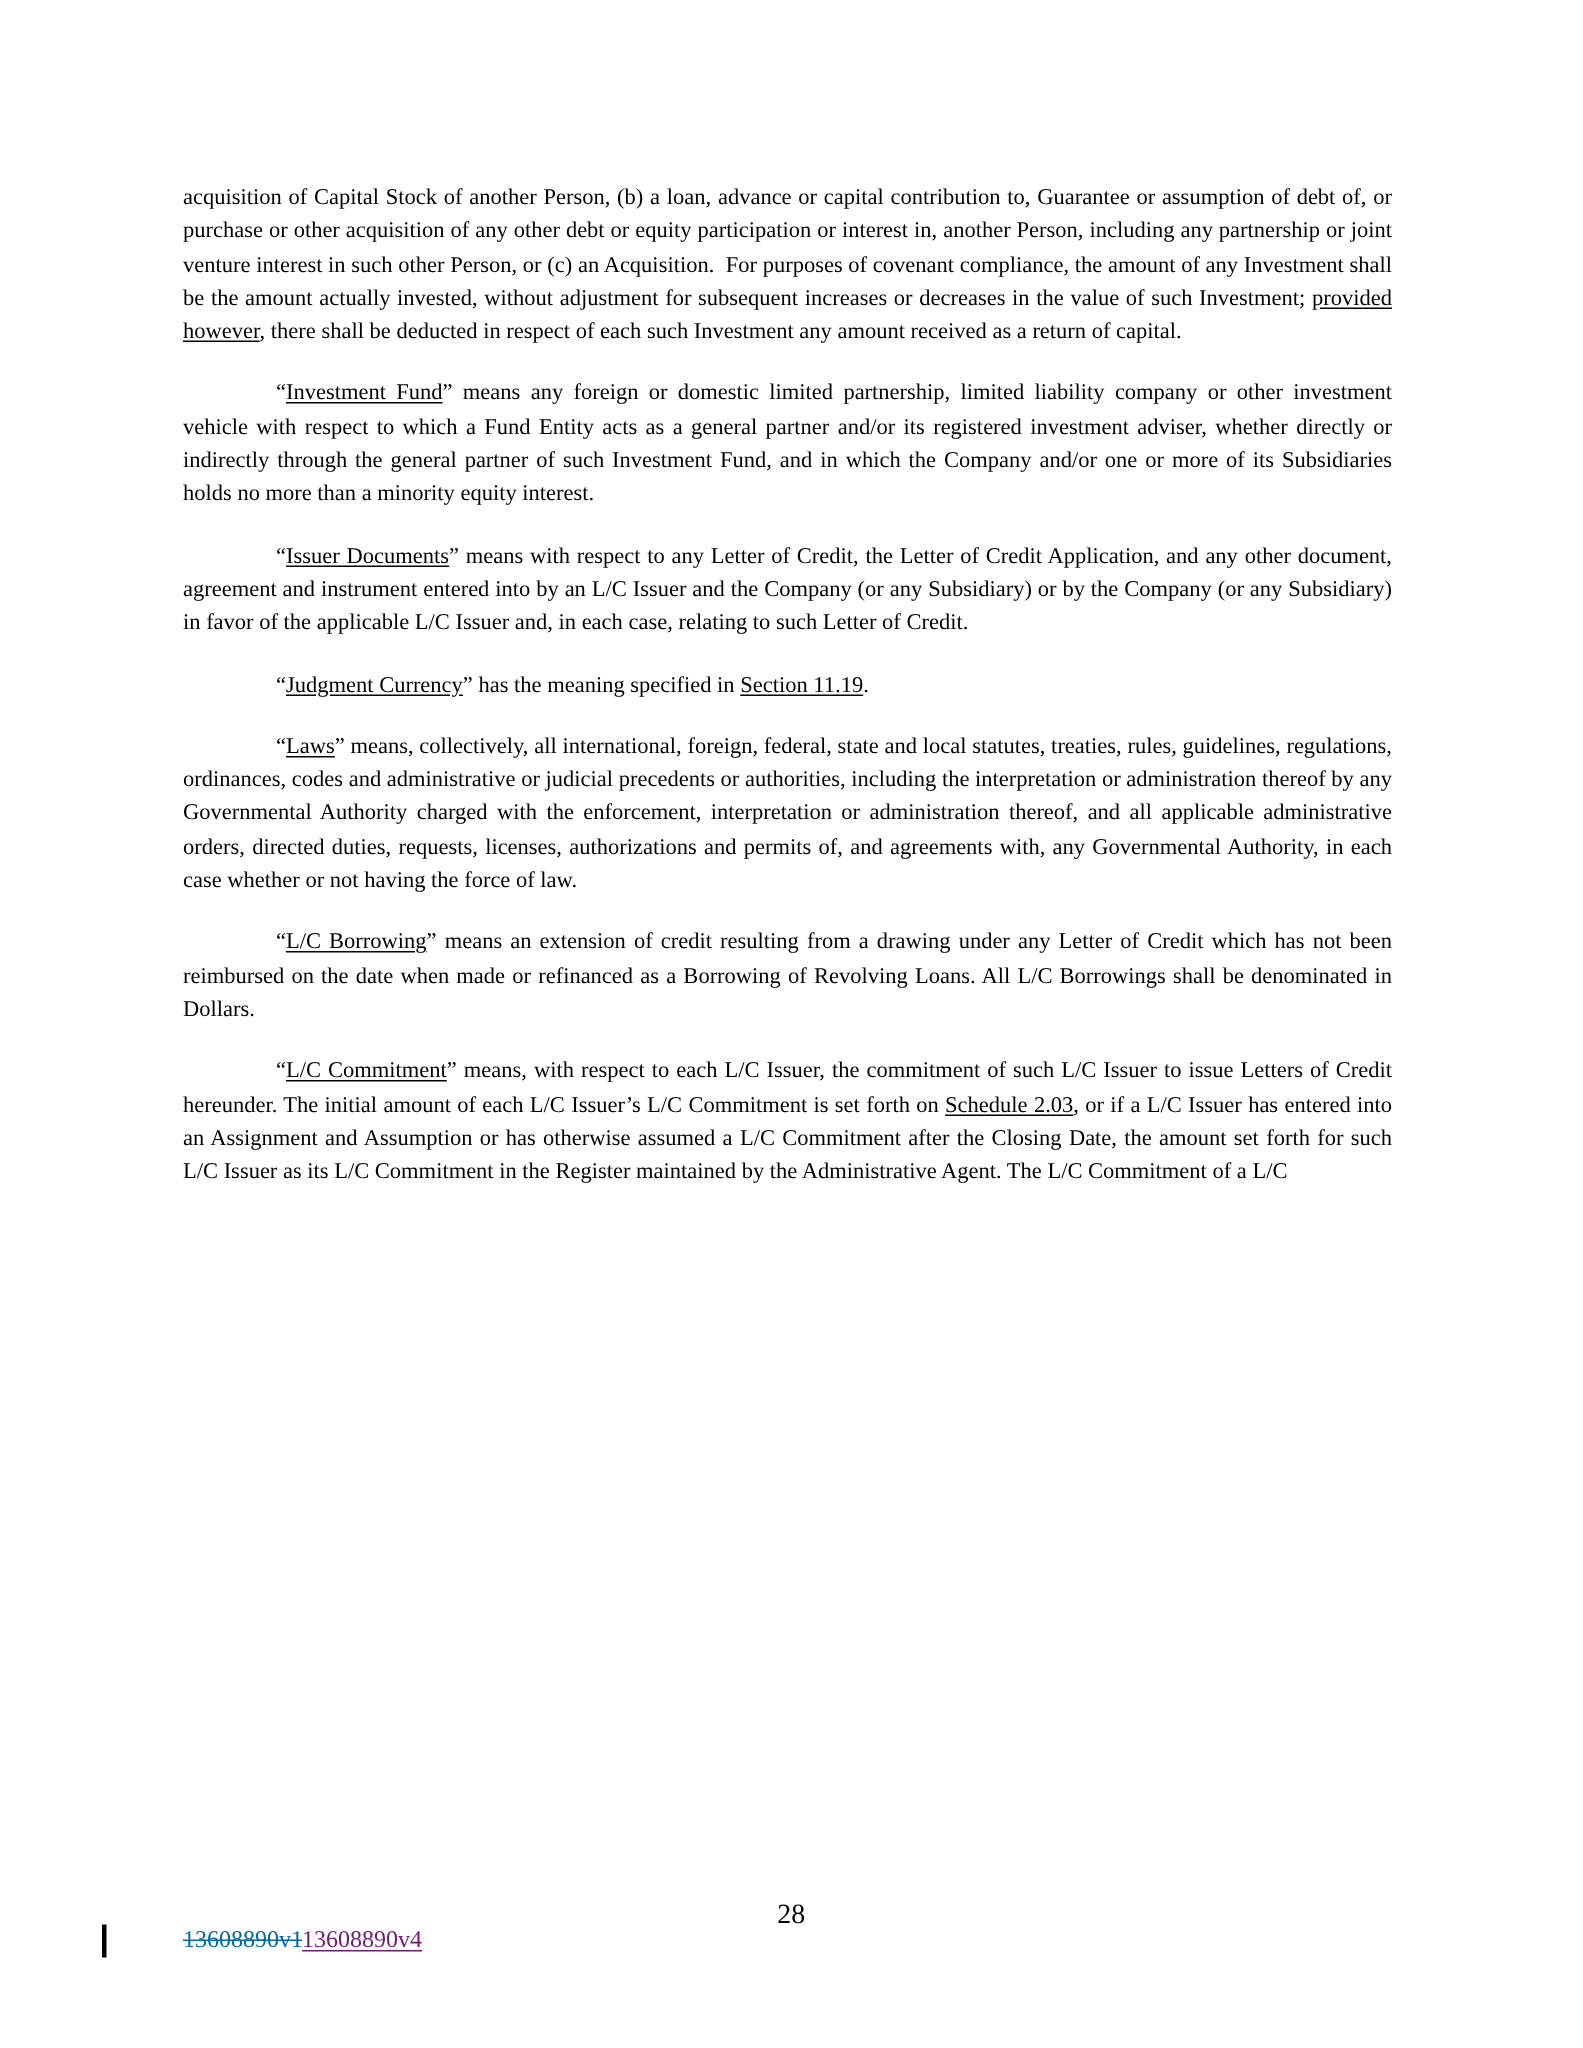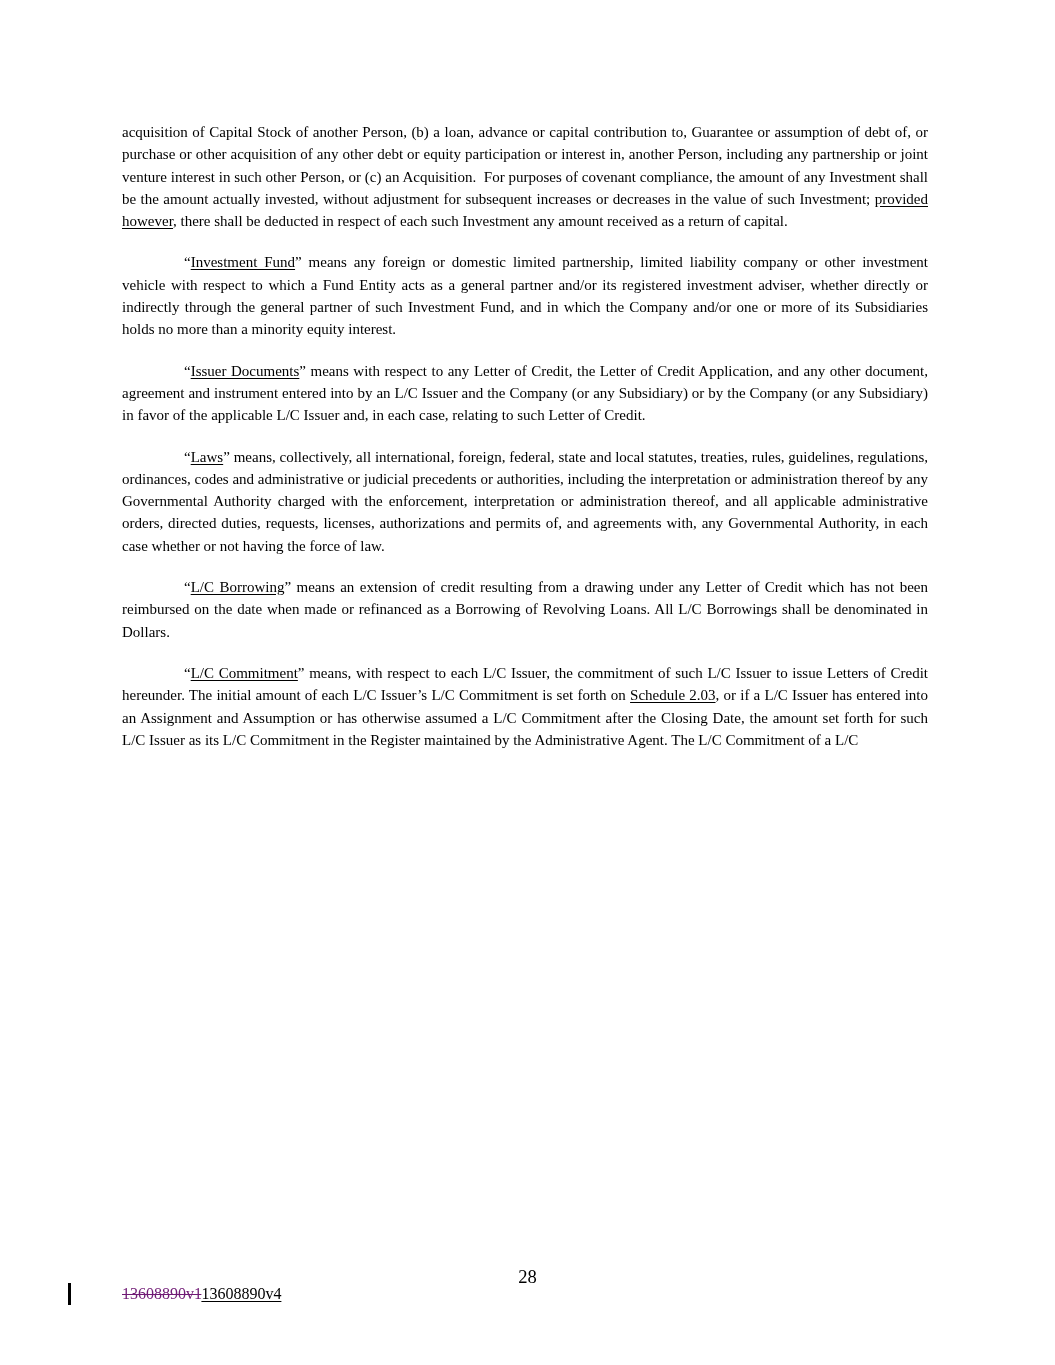--- a/index.html
+++ b/index.html
@@ -72,24 +72,25 @@
 </style>
 </head>
 <body>
 
 <div class="page">
 
   <div class="content">
       <p class="para no-indent"><span>acquisition of Capital Stock of another Person, (b) a loan, advance or capital contribution to, Guarantee or assumption of debt of, or purchase or other acquisition of any other debt or equity participation or interest in, another Person, including any partnership or joint venture interest in such other Person, or (c) an Acquisition.&nbsp; For purposes of covenant compliance, the amount of any Investment shall be the amount actually invested, without adjustment for subsequent increases or decreases in the value of such Investment; </span><span class="u">provided</span><span> </span><span class="u">however</span><span>, there shall be deducted in respect of each such Investment any amount received as a return of capital.</span></p>
       <p class="para"><span>“</span><span class="u">Investment Fund</span><span>” means any foreign or domestic limited partnership, limited liability company or other investment vehicle with respect to which a Fund Entity acts as a general partner and/or its registered investment adviser, whether directly or indirectly through the general partner of such Investment Fund, and in which the Company and/or one or more of its Subsidiaries holds no more than a minority equity interest.</span></p>
       <p class="para"><span>“</span><span class="u">Issuer Documents</span><span>” means with respect to any Letter of Credit, the Letter of Credit Application, and any other document, agreement and instrument entered into by an L/C Issuer and the Company (or any Subsidiary) or by the Company (or any Subsidiary) in favor of the applicable L/C Issuer and, in each case, relating to such Letter of Credit.</span></p>
+      <p class="para"><span>“</span><span class="u">Judgment Currency</span><span>” has the meaning specified in </span><span class="u">Section 11.19</span><span>.</span></p>
       <p class="para"><span>“</span><span class="u">Laws</span><span>” means, collectively, all international, foreign, federal, state and local statutes, treaties, rules, guidelines, regulations, ordinances, codes and administrative or judicial precedents or authorities, including the interpretation or administration thereof by any Governmental Authority charged with the enforcement, interpretation or administration thereof, and all applicable administrative orders, directed duties, requests, licenses, authorizations and permits of, and agreements with, any Governmental Authority, in each case whether or not having the force of law.</span></p>
       <p class="para"><span>“</span><span class="u">L/C Borrowing</span><span>” means an extension of credit resulting from a drawing under any Letter of Credit which has not been reimbursed on the date when made or refinanced as a Borrowing of Revolving Loans. All L/C Borrowings shall be denominated in Dollars.</span></p>
       <p class="para"><span>“</span><span class="u">L/C Commitment</span><span>” means, with respect to each L/C Issuer, the commitment of such L/C Issuer to issue Letters of Credit hereunder. The initial amount of each L/C Issuer’s L/C Commitment is set forth on </span><span class="u">Schedule 2.03</span><span>, or if a L/C Issuer has entered into an Assignment and Assumption or has otherwise assumed a L/C Commitment after the Closing Date, the amount set forth for such L/C Issuer as its L/C Commitment in the Register maintained by the Administrative Agent. The L/C Commitment of a L/C</span></p>
     </div>
 
   <div class="footer-page-number">28</div>
 
   <div class="change-bar"></div>
 
-  <div class="footer-revision"><span class="rev-del" style="color: #701a75;">13608890v1</span><span class="rev-ins" style="color: #000000;">13608890v4</span></div>
+  <div class="footer-revision"><span class="rev-del" style="color: #0369a1;">13608890v1</span><span class="rev-ins" style="color: #701a75;">13608890v4</span></div>
 
 </div>
 
 </body></html>

